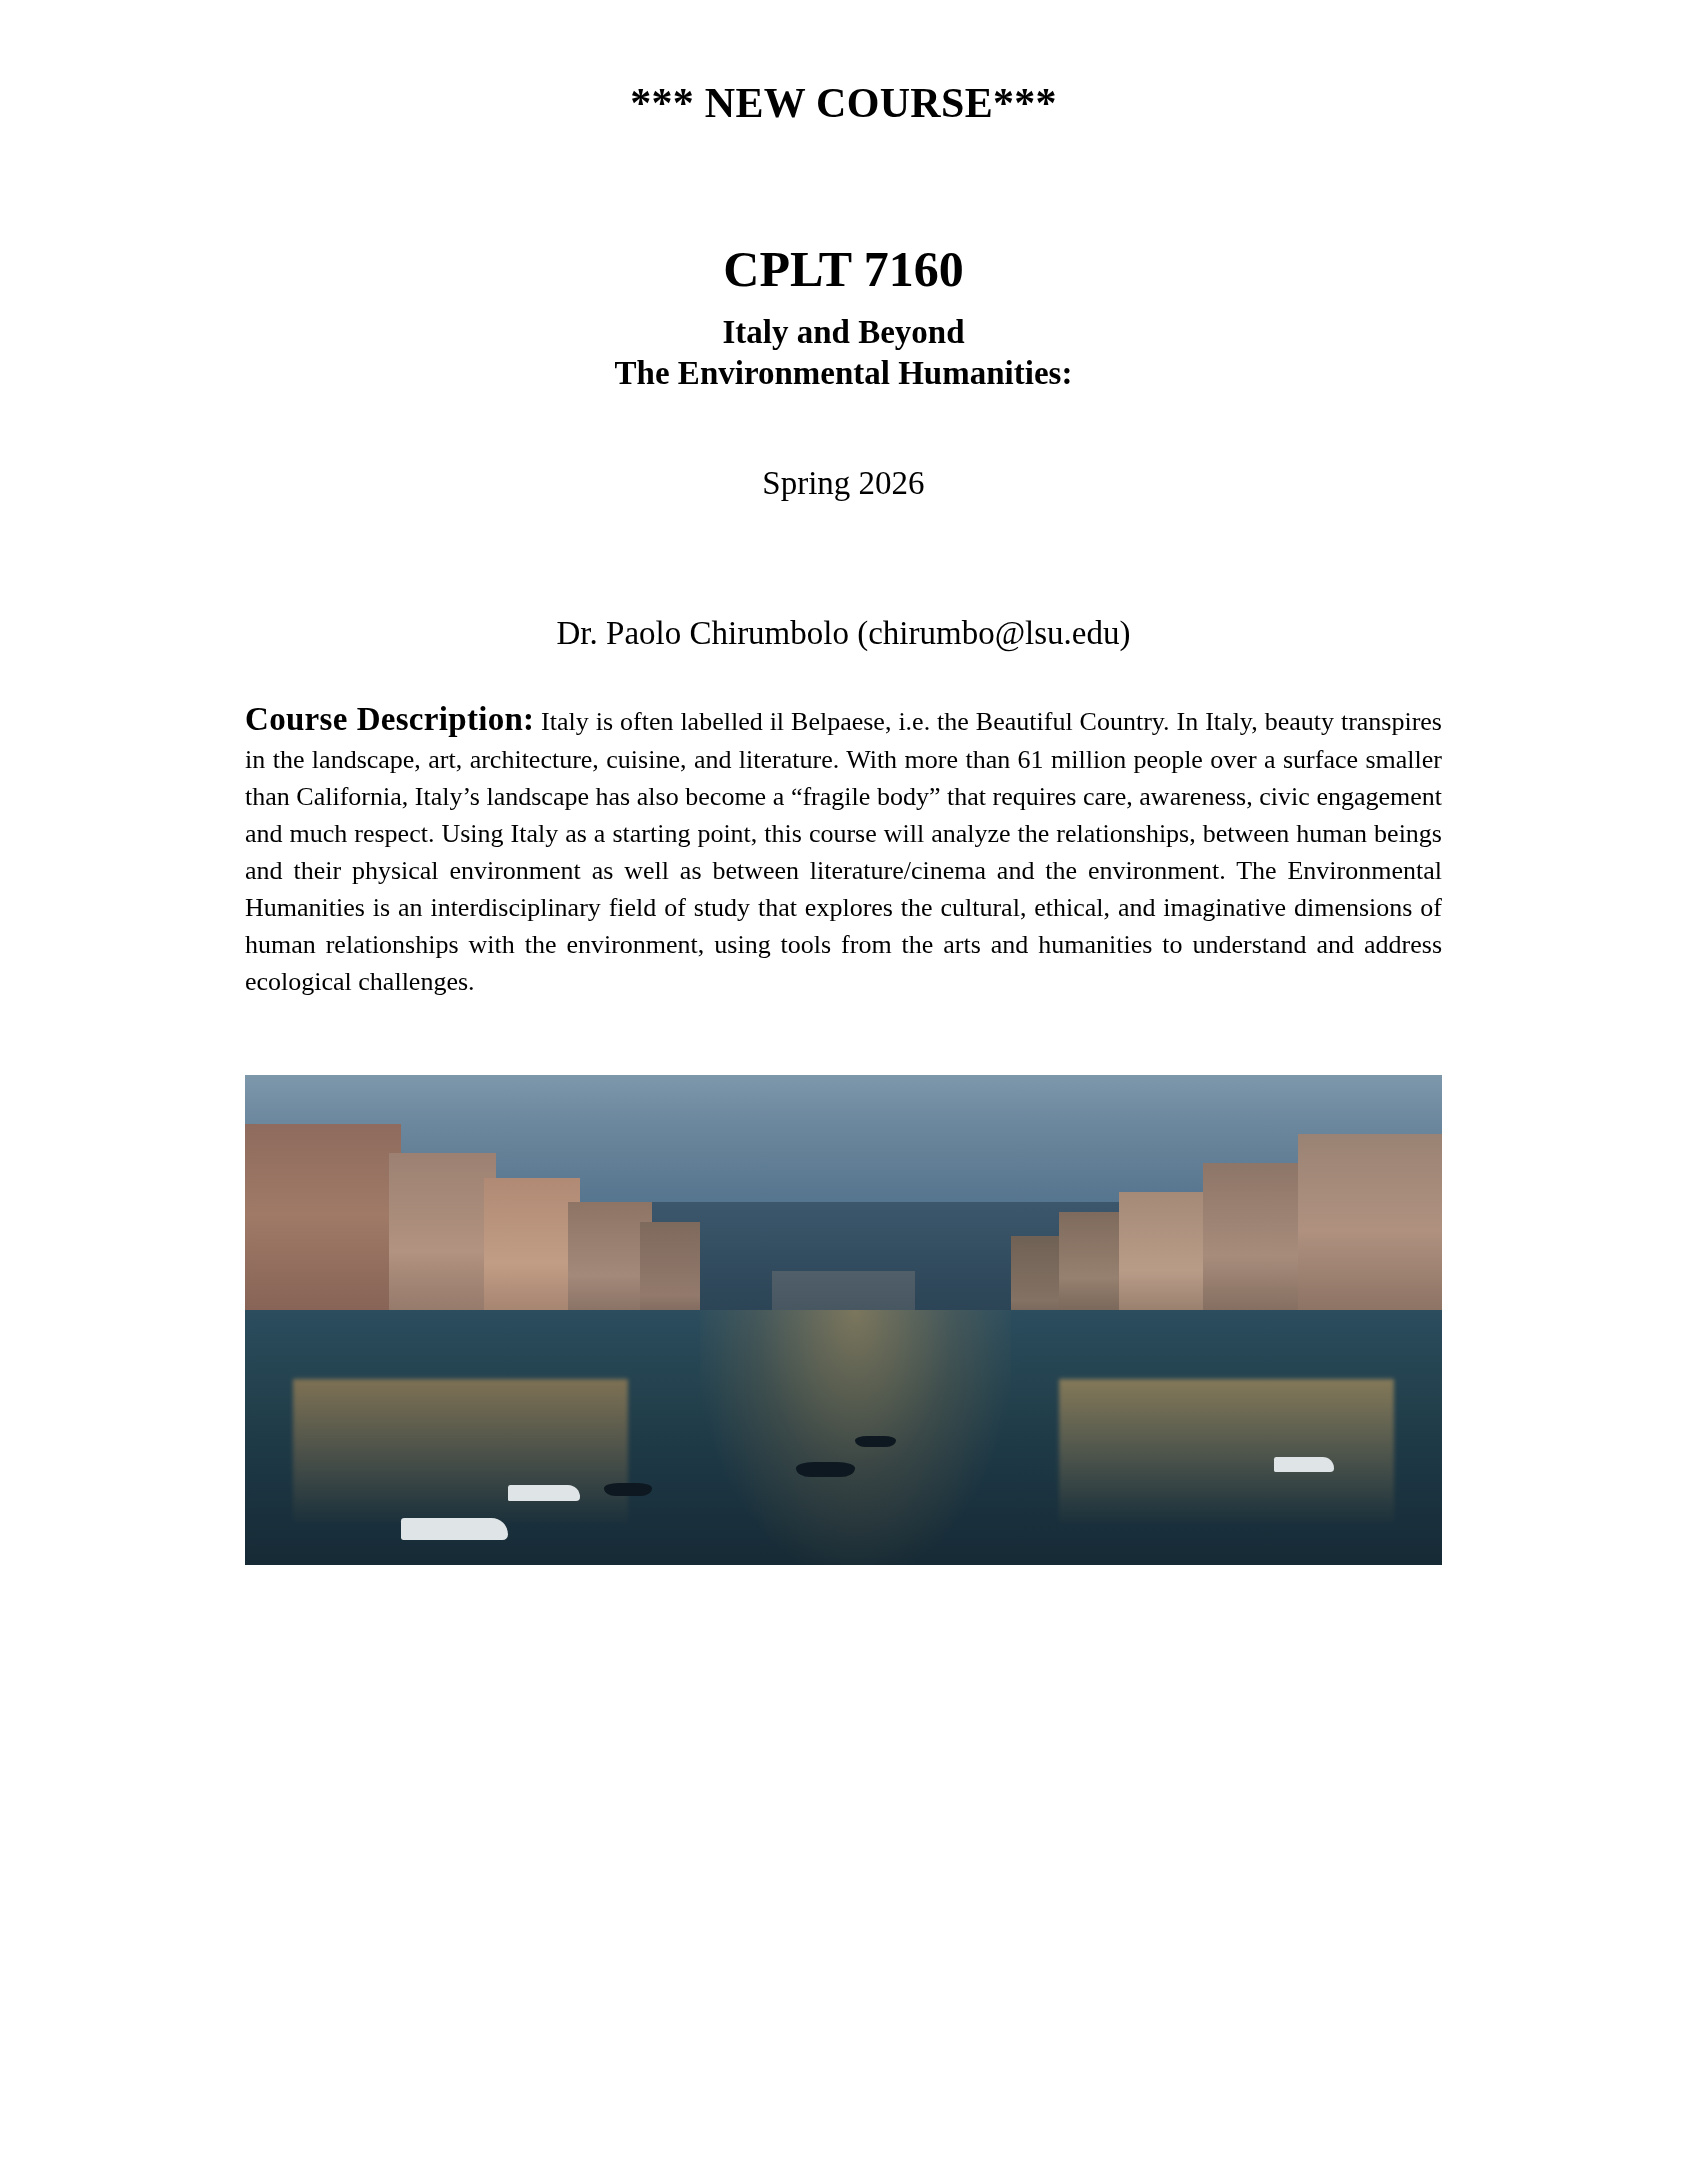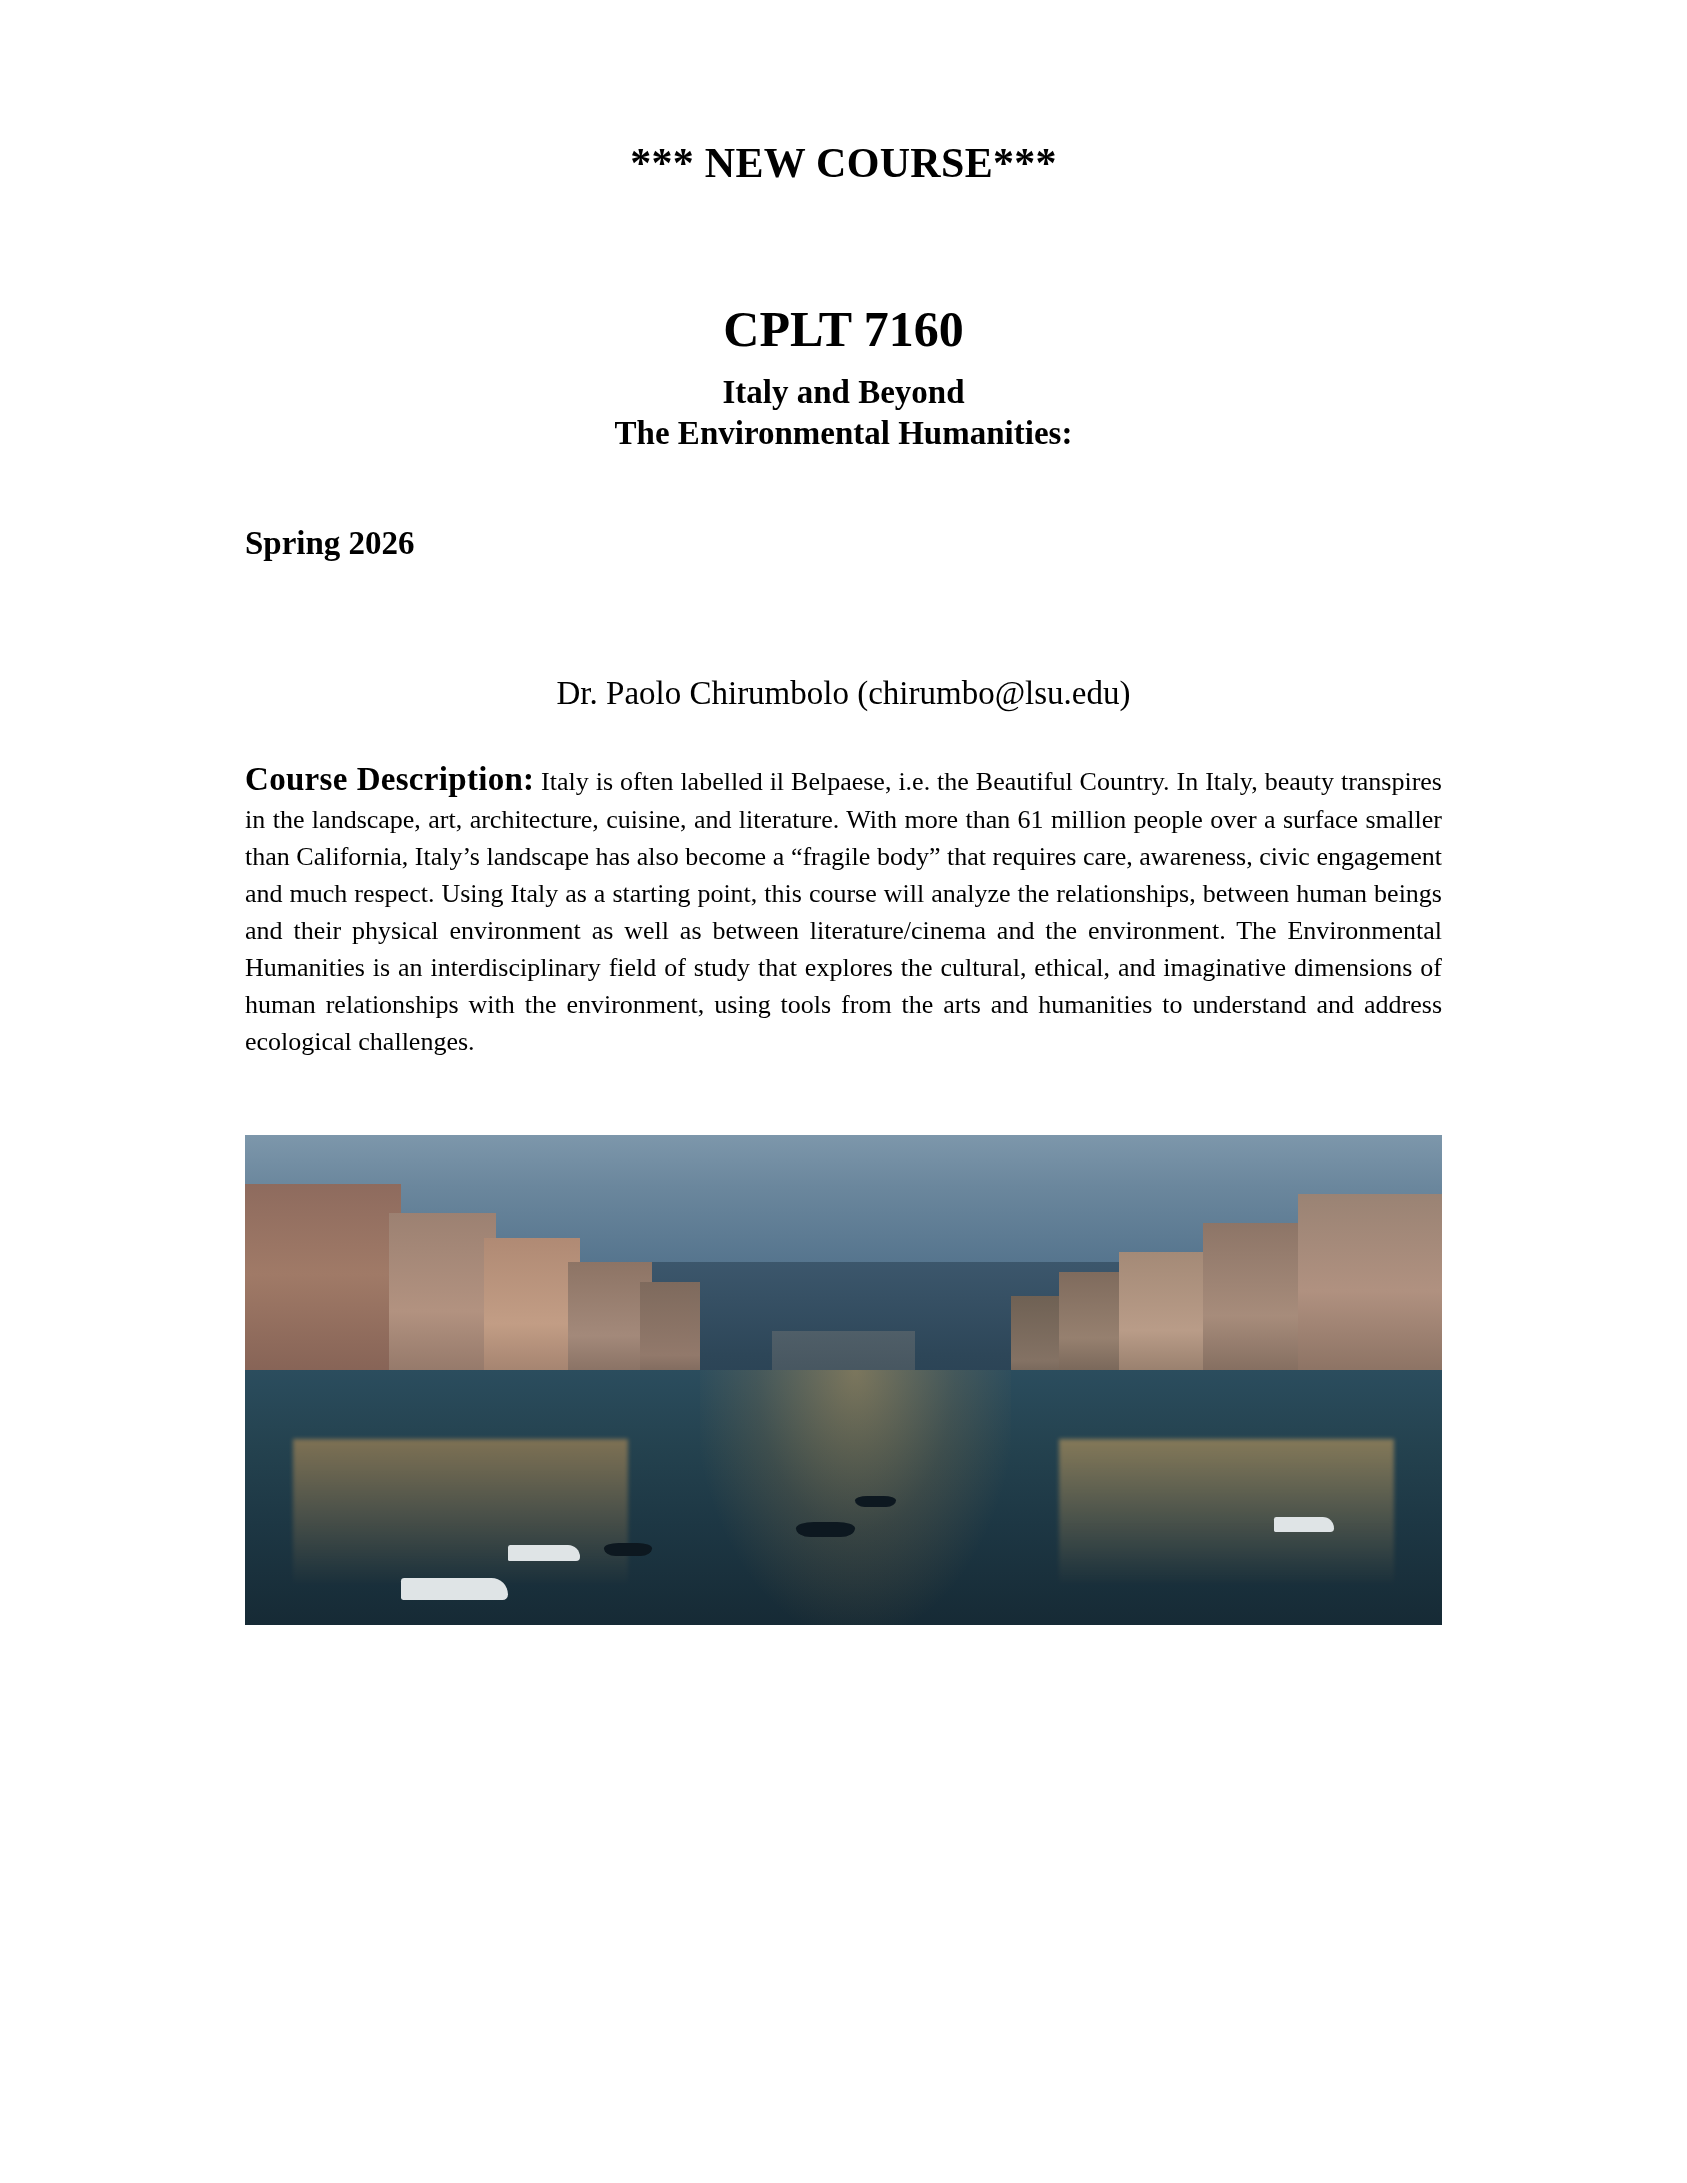--- a/index.html
+++ b/index.html
@@ -20,41 +20,40 @@
     height: 2183px;
     background: #ffffff;
     box-sizing: border-box;
     padding: 0 245px;
   }
   .banner {
     text-align: center;
     font-weight: bold;
     font-size: 42px;
     letter-spacing: 0.3px;
-    padding-top: 116px;
+    padding-top: 80px;
     line-height: 1.1;
-    margin-top: 24px;
   }
   .course-code {
     text-align: center;
     font-weight: bold;
     font-size: 50px;
     margin-top: 116px;
     line-height: 1.1;
   }
   .course-title {
     text-align: center;
     font-weight: bold;
     font-size: 33px;
     line-height: 1.25;
     margin-top: 14.6px;
   }
   .term {
-    text-align: left;
-    font-weight: bold;
+    text-align: center;
+    font-weight: normal;
     font-size: 33px;
     margin-top: 71px;
   }
   .instructor-block {
     text-align: center;
     font-size: 33px;
     margin-top: 110px;
     line-height: 1.28;
   }
   .instructor-block div {

